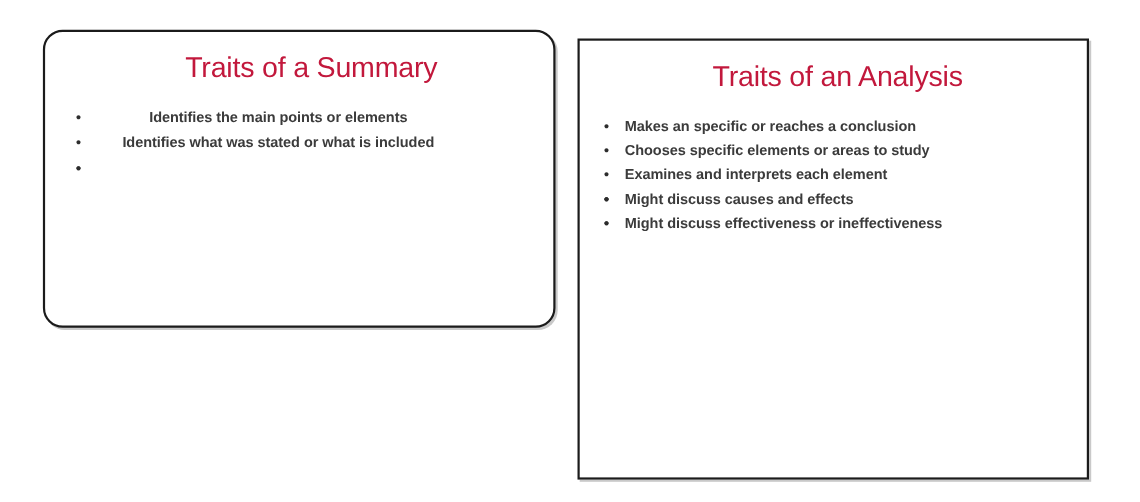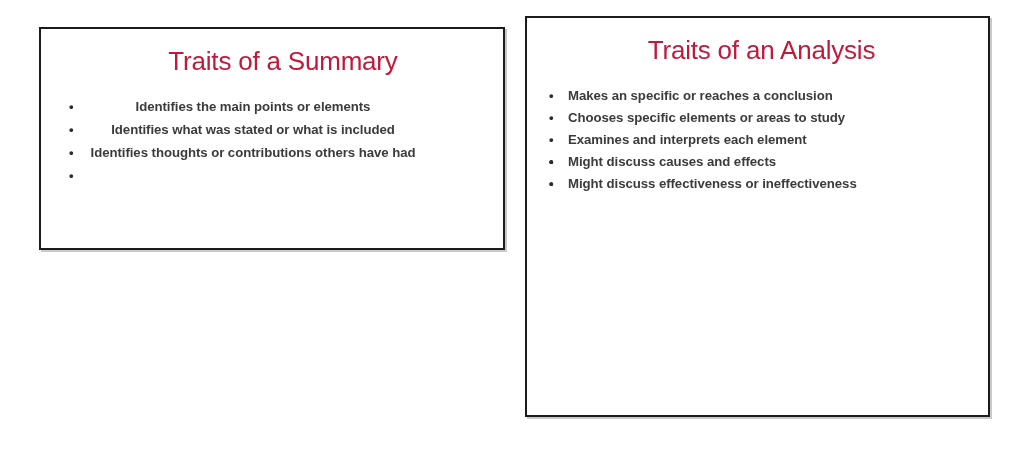--- a/index.html
+++ b/index.html
@@ -22,26 +22,27 @@
     background: #ffffff;
     border: 2px solid #1b1b1b;
     box-sizing: border-box;
     box-shadow: 2px 2px 0 0 #c9c9c9;
   }
 
   #panel-summary {
     left: 39px;
     top: 27px;
     width: 466px;
-    height: 223px;
+    height: 271px;
+    border-radius: 18px;
   }
 
   #panel-analysis {
     left: 525px;
-    top: 16px;
+    top: 35px;
     width: 465px;
     height: 401px;
   }
 
   .panel-title {
     color: #c2183c;
     font-size: 26px;
     font-weight: 400;
     text-align: center;
     letter-spacing: -0.2px;
@@ -126,21 +127,20 @@
     <li class="bullet-item">
       <span class="marker">•</span>
       <span class="bullet-text">Identifies the main points or elements</span>
     </li>
     <li class="bullet-item">
       <span class="marker">•</span>
       <span class="bullet-text">Identifies what was stated or what is included</span>
     </li>
     <li class="bullet-item">
       <span class="marker">•</span>
-      <span class="bullet-text">Identifies thoughts or contributions others have had</span>
     </li>
     <li class="bullet-item">
       <span class="marker">•</span>
     </li>
   </ul>
 </div>
 
 <div class="panel" id="panel-analysis">
   <h2 class="panel-title">Traits of an Analysis</h2>
   <ul class="bullet-list">

